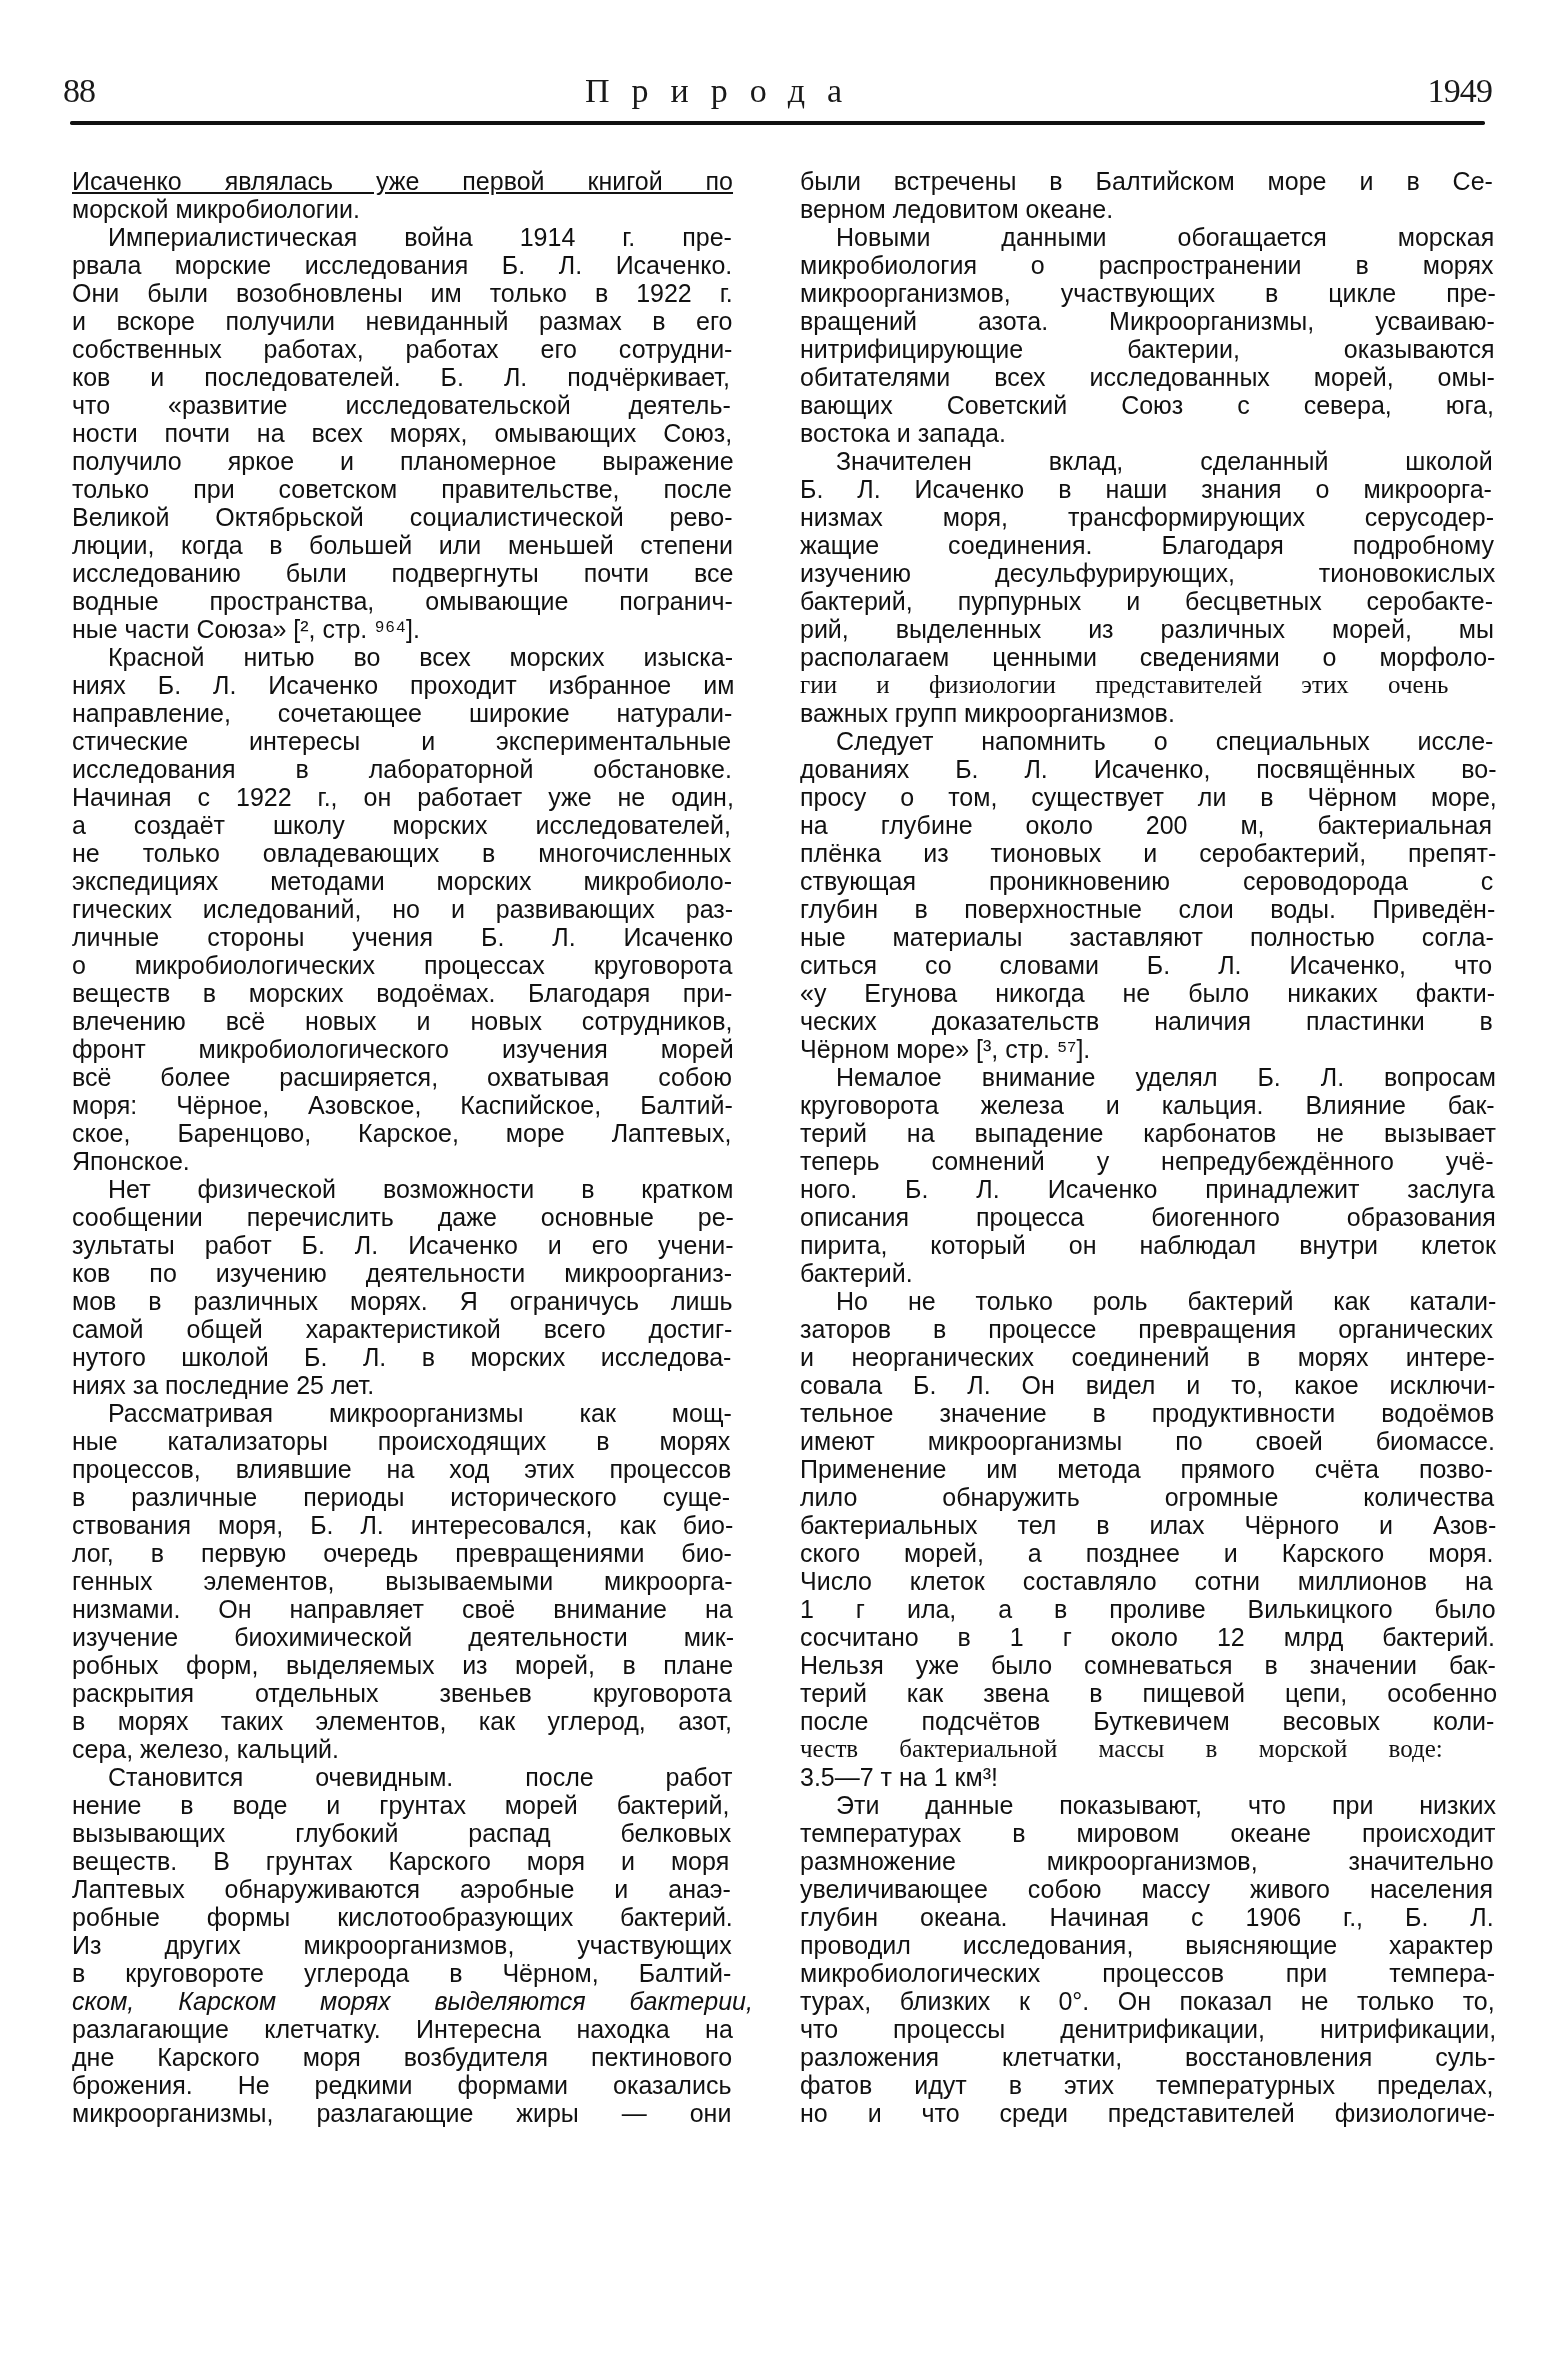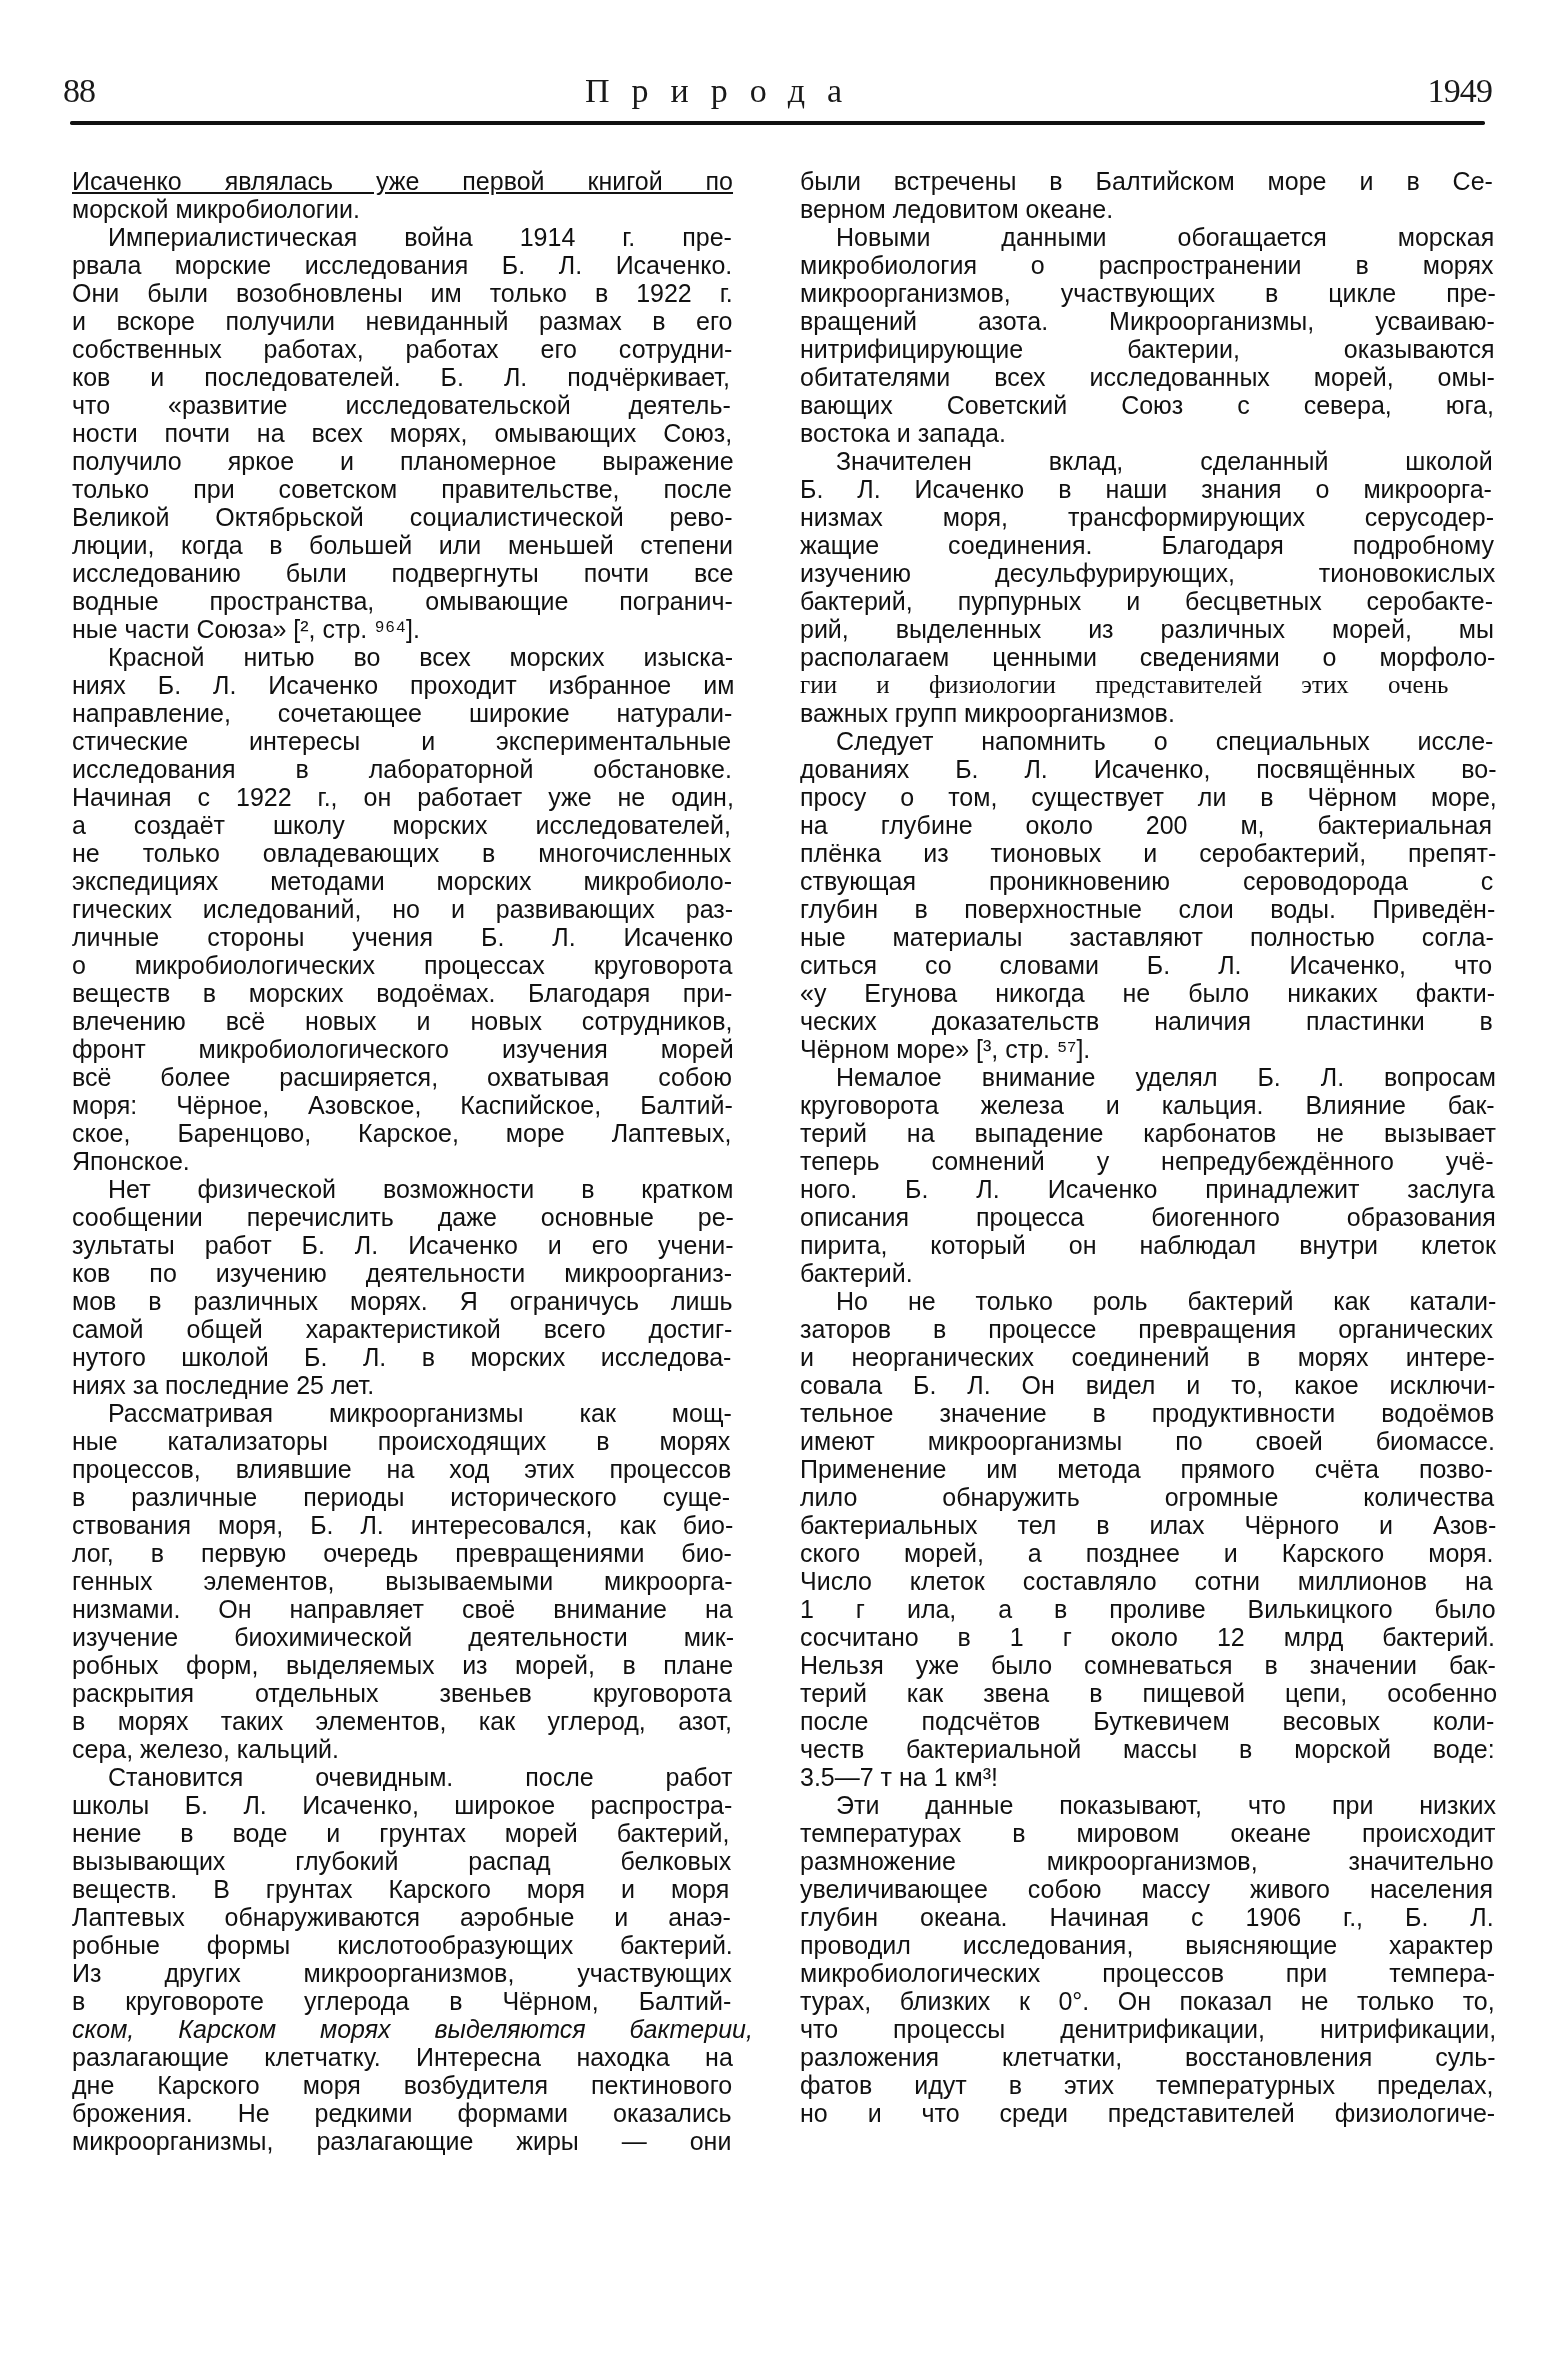--- a/index.html
+++ b/index.html
@@ -91,21 +91,20 @@
         <span class="line" style="display: block; word-spacing: 44px; text-align-last: left;">генных элементов, вызываемыми микроорга-</span>
         <span class="line" style="display: block; word-spacing: 31px; text-align-last: left;">низмами. Он направляет своё внимание на</span>
         <span class="line" style="display: block; word-spacing: 49px; text-align-last: left;">изучение биохимической деятельности мик-</span>
         <span class="line" style="display: block; word-spacing: 20.6px; text-align-last: left;">робных форм, выделяемых из морей, в плане</span>
         <span class="line" style="display: block; word-spacing: 54px; text-align-last: left;">раскрытия отдельных звеньев круговорота</span>
         <span class="line" style="display: block; word-spacing: 25.4px; text-align-last: left;">в морях таких элементов, как углерод, азот,</span>
         <span class="line last" style="display: block;">сера, железо, кальций.</span>
       </div>
       <div>
         <span class="line indent" style="display: block; word-spacing: 65px; text-align-last: left;">Становится очевидным. после работ</span>
-        <span class="line" style="display: block; word-spacing: 28.5px; text-align-last: left;">школы Б. Л. Исаченко, широкое распростра-</span>
         <span class="line" style="display: block; word-spacing: 32px; text-align-last: left;">нение в воде и грунтах морей бактерий,</span>
         <span class="line" style="display: block; word-spacing: 63px; text-align-last: left;">вызывающих глубокий распад белковых</span>
         <span class="line" style="display: block; word-spacing: 29px; text-align-last: left;">веществ. В грунтах Карского моря и моря</span>
         <span class="line" style="display: block; word-spacing: 33px; text-align-last: left;">Лаптевых обнаруживаются аэробные и анаэ-</span>
         <span class="line" style="display: block; word-spacing: 40px; text-align-last: left;">робные формы кислотообразующих бактерий.</span>
         <span class="line" style="display: block; word-spacing: 56px; text-align-last: left;">Из других микроорганизмов, участвующих</span>
         <span class="line" style="display: block; word-spacing: 33px; text-align-last: left;">в круговороте углерода в Чёрном, Балтий-</span>
         <span class="line" style="display: block; word-spacing: 37px; text-align-last: left; font-style: italic;">ском, Карском морях выделяются бактерии,</span>
         <span class="line" style="display: block; word-spacing: 28.5px; text-align-last: left;">разлагающие клетчатку. Интересна находка на</span>
         <span class="line" style="display: block; word-spacing: 36px; text-align-last: left;">дне Карского моря возбудителя пектинового</span>
@@ -174,21 +173,21 @@
         <span class="line" style="display: block; word-spacing: 33px; text-align-last: left;">Применение им метода прямого счёта позво-</span>
         <span class="line" style="display: block; word-spacing: 78px; text-align-last: left;">лило обнаружить огромные количества</span>
         <span class="line" style="display: block; word-spacing: 33px; text-align-last: left;">бактериальных тел в илах Чёрного и Азов-</span>
         <span class="line" style="display: block; word-spacing: 37px; text-align-last: left;">ского морей, а позднее и Карского моря.</span>
         <span class="line" style="display: block; word-spacing: 31px; text-align-last: left;">Число клеток составляло сотни миллионов на</span>
         <span class="line" style="display: block; word-spacing: 35px; text-align-last: left;">1 г ила, а в проливе Вилькицкого было</span>
         <span class="line" style="display: block; word-spacing: 32px; text-align-last: left;">сосчитано в 1 г около 12 млрд бактерий.</span>
         <span class="line" style="display: block; word-spacing: 25px; text-align-last: left;">Нельзя уже было сомневаться в значении бак-</span>
         <span class="line" style="display: block; word-spacing: 33px; text-align-last: left;">терий как звена в пищевой цепи, особенно</span>
         <span class="line" style="display: block; word-spacing: 46px; text-align-last: left;">после подсчётов Буткевичем весовых коли-</span>
-        <span class="line" style="display: block; word-spacing: 35px; text-align-last: left;">честв бактериальной массы в морской воде:</span>
+        <span class="line" style="display: block; word-spacing: 35px; text-align-last: left; font-family: Liberation Serif, serif;">честв бактериальной массы в морской воде:</span>
         <span class="line last" style="display: block;">3.5—7 т на 1 км³!</span>
       </div>
       <div>
         <span class="line indent" style="display: block; word-spacing: 39px; text-align-last: left;">Эти данные показывают, что при низких</span>
         <span class="line" style="display: block; word-spacing: 44px; text-align-last: left;">температурах в мировом океане происходит</span>
         <span class="line" style="display: block; word-spacing: 84px; text-align-last: left;">размножение микроорганизмов, значительно</span>
         <span class="line" style="display: block; word-spacing: 33px; text-align-last: left;">увеличивающее собою массу живого населения</span>
         <span class="line" style="display: block; word-spacing: 35px; text-align-last: left;">глубин океана. Начиная с 1906 г., Б. Л.</span>
         <span class="line" style="display: block; word-spacing: 45px; text-align-last: left;">проводил исследования, выясняющие характер</span>
         <span class="line" style="display: block; word-spacing: 55px; text-align-last: left;">микробиологических процессов при темпера-</span>

